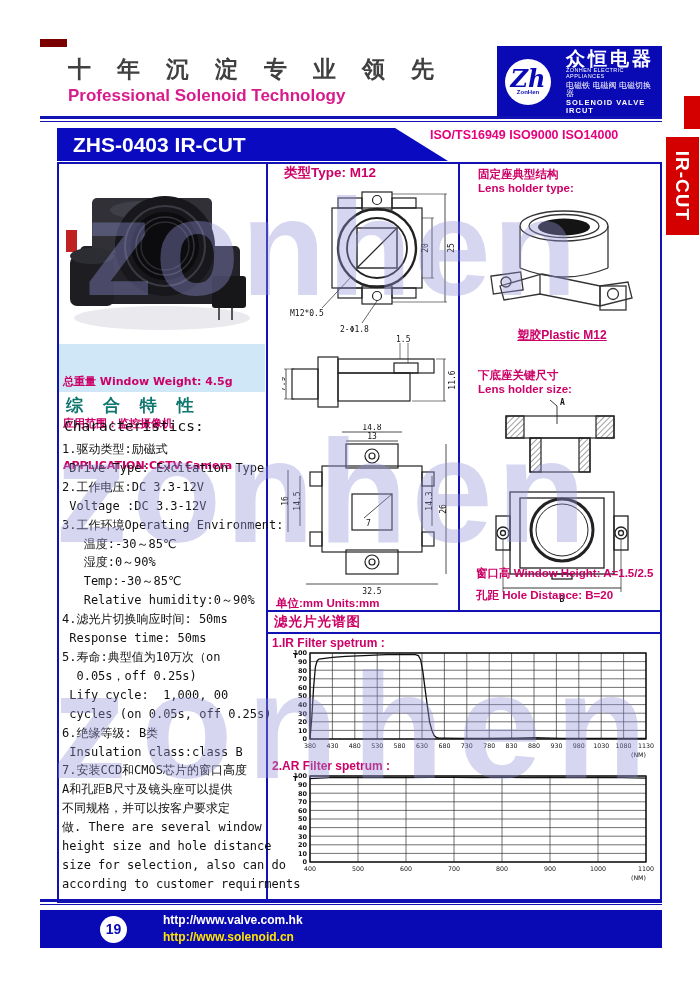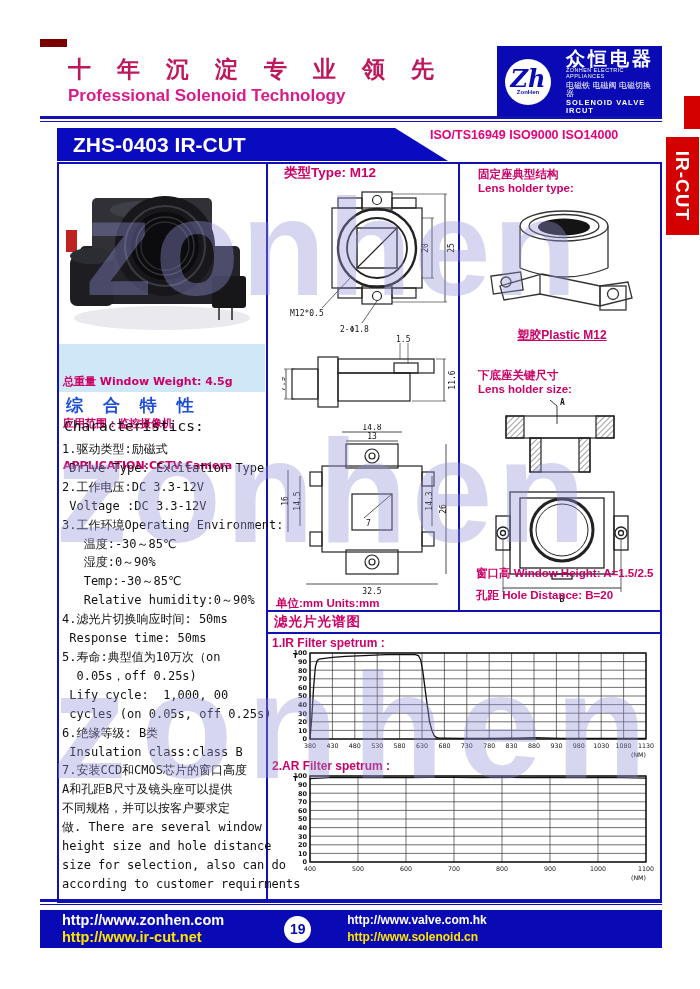--- a/index.html
+++ b/index.html
@@ -4,21 +4,21 @@
 <style>
   html,body{margin:0;padding:0;background:#ffffff;}
   #page{position:relative;width:700px;height:989px;background:#ffffff;overflow:hidden;
         font-family:"Liberation Sans",sans-serif;}
   .abs{position:absolute;}
   .blue-line{background:#1212b4;}
   .magenta{color:#cc0066;font-weight:bold;}
 
   
   .top-dash{left:40px;top:39px;width:27px;height:8px;background:#7a0000;}
-  .slogan-cn{left:68px;top:54px;font-size:23px;font-weight:bold;color:#be185d;letter-spacing:9px;
+  .slogan-cn{left:68px;top:54px;font-size:23px;font-weight:bold;color:#404040;letter-spacing:9px;
              font-family:"DejaVu Sans",sans-serif;}
   .slogan-en{left:68px;top:86px;font-size:17px;font-weight:bold;color:#d81b8c;}
   .logo-box{left:497px;top:46px;width:163px;height:69px;background:#0a0ab4;border:1px solid #0a0ab4;
             display:flex;align-items:center;color:#fff;gap:10px;}
   .logo-circle{width:46px;height:46px;border-radius:50%;background:#fff;margin:0 5px 0 7px;
                display:flex;flex-direction:column;align-items:center;justify-content:center;flex:none;}
   .logo-monogram{color:#0a0ab4;font-family:"DejaVu Serif",serif;font-style:italic;font-weight:bold;
                  font-size:24px;line-height:20px;}
   .logo-monogram-sub{color:#0a0ab4;font-size:6px;font-weight:bold;line-height:6px;}
   .logo-text{display:flex;flex-direction:column;line-height:1.05;width:100%;padding-right:4px;}
@@ -44,21 +44,21 @@
   .main-box{left:57px;top:162px;width:601px;height:737px;border:2px solid #1212b4;background:transparent;}
   .v1{left:266px;top:162px;width:2px;height:741px;}
   .v2{left:458px;top:162px;width:2px;height:450px;}
   .h1{left:266px;top:610px;width:396px;height:2px;}
   .h2{left:266px;top:632px;width:396px;height:2px;}
 
   
   .info-block{left:59px;top:344px;width:206px;height:48px;background:#cfe7f6;padding:3px 4px;box-sizing:border-box;
               font-size:11px;line-height:14px;color:#cc0066;font-weight:bold;white-space:pre;
               font-family:"DejaVu Sans","Liberation Sans",sans-serif;}
-  .char-title-cn{left:66px;top:394px;font-size:17px;font-weight:bold;color:#1d4ed8;letter-spacing:7px;
+  .char-title-cn{left:66px;top:394px;font-size:17px;font-weight:bold;color:#0f766e;letter-spacing:7px;
                  font-family:"DejaVu Sans",sans-serif;}
   .char-title-en{left:64px;top:418px;font-size:14.5px;color:#111;font-family:"DejaVu Sans Mono",monospace;}
   .char-list{left:62px;top:440px;width:204px;font-size:12px;line-height:18.9px;color:#111;white-space:pre;
              font-family:"DejaVu Sans Mono","DejaVu Sans",monospace;}
 
   
   .type-label{left:284px;top:164px;font-size:13.5px;}
   .units-label{left:276px;top:596px;font-size:11.5px;}
 
   
@@ -417,24 +417,20 @@
       <text x="23" y="7.3" text-anchor="end" font-size="6.5" font-weight="bold" fill="#111">100</text>
       <rect x="26" y="5" width="336" height="86" fill="none" stroke="#111" stroke-width="1.4"></rect>
       <text x="9" y="10" font-size="7" font-weight="bold" fill="#111">T</text>
       <text x="362" y="109" text-anchor="end" font-size="6.3" fill="#111">(NM)</text>
       <polyline points="26.0,7.6 50.0,6.3 74.0,6.7 98.0,6.3 122.0,6.7 146.0,6.3 170.0,6.3 194.0,6.7 218.0,6.3 242.0,6.7 266.0,6.3 290.0,6.7 314.0,6.3 338.0,6.7 362.0,7.2" fill="none" stroke="#111" stroke-width="1.3"></polyline>
     </svg>
 
   <div class="abs blue-line ftr-rule1"></div>
   <div class="abs blue-line ftr-rule2"></div>
   <div class="abs footer-bar">
-    <div class="ftr-left">
-      <div>http://www.zonhen.com</div>
-      <div class="url-yellow">http://www.ir-cut.net</div>
-    </div>
     <div class="page-circle">
       <span>19</span>
     </div>
     <div class="ftr-right">
       <div>http://www.valve.com.hk</div>
       <div class="url-yellow">http://www.solenoid.cn</div>
     </div>
   </div>
 
 </div>

